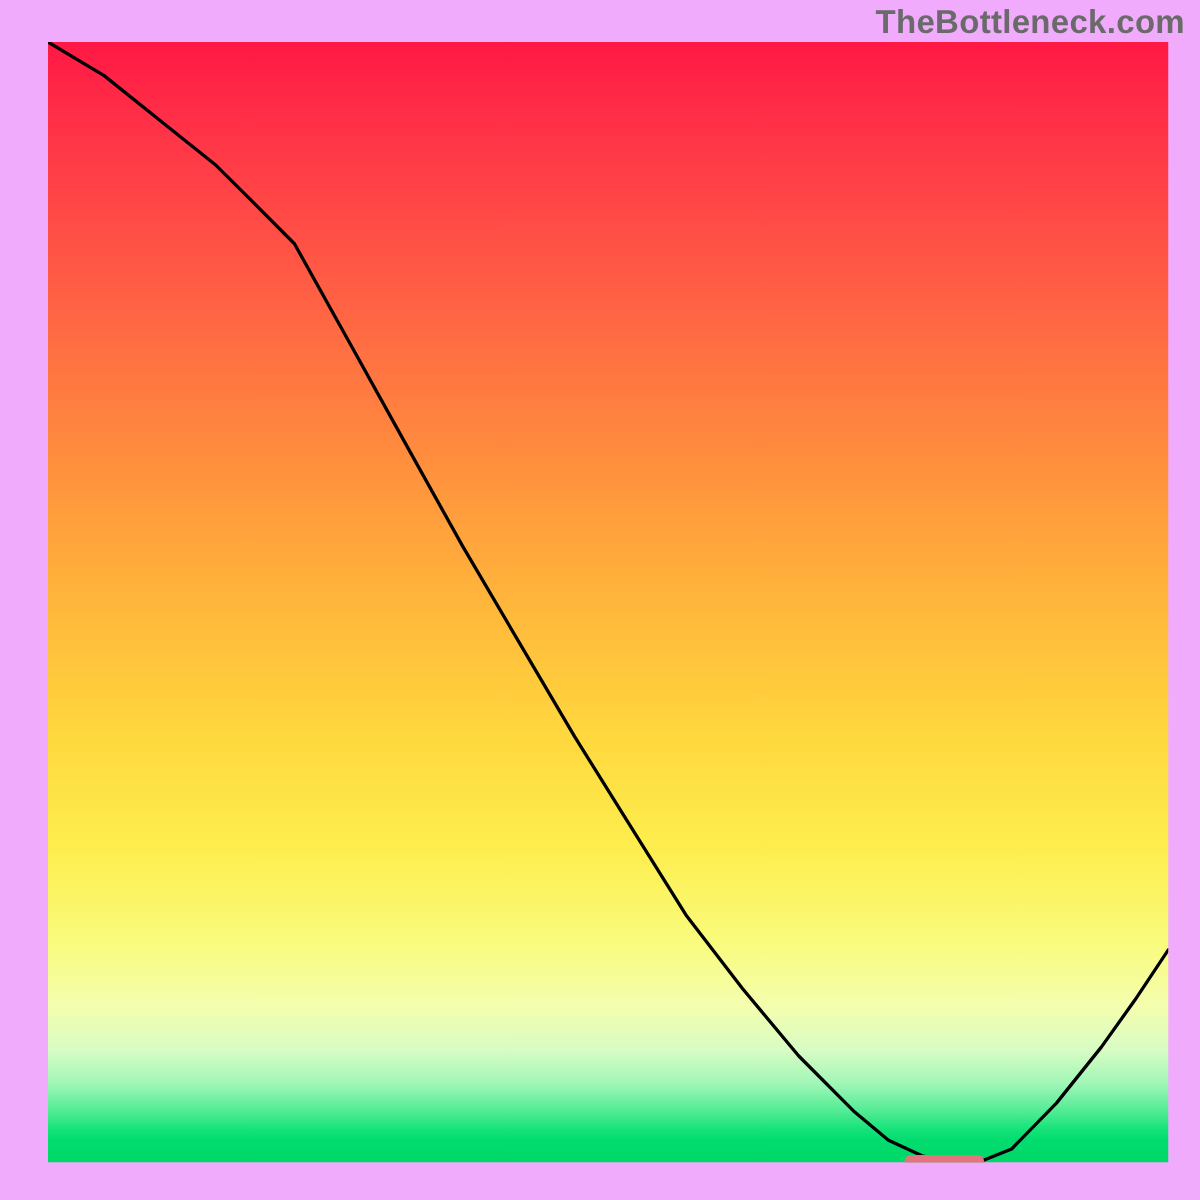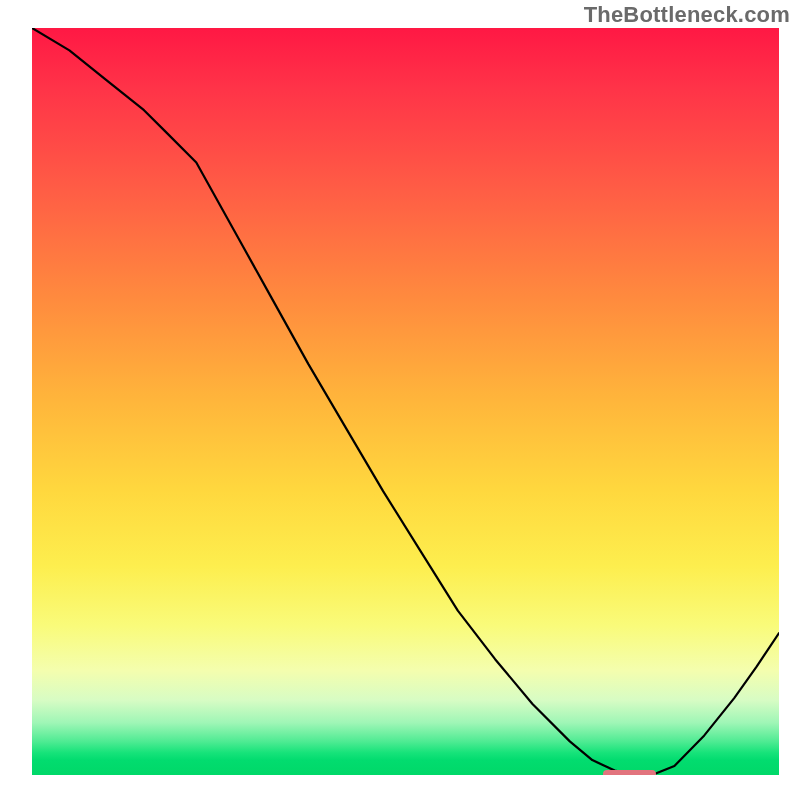--- a/index.html
+++ b/index.html
@@ -8,21 +8,21 @@
     width: 800px;
     height: 800px;
     background: #000;
     font-family: Arial, Helvetica, sans-serif;
     overflow: hidden;
   }
   .frame {
     position: relative;
     width: 800px;
     height: 800px;
-    background: #ffffff;
+    background: #f0abfc;
   }
   .watermark {
     position: absolute;
     top: 2px;
     right: 10px;
     color: #6a6a6a;
     font-size: 22px;
     font-weight: bold;
     letter-spacing: 0.2px;
     z-index: 5;

